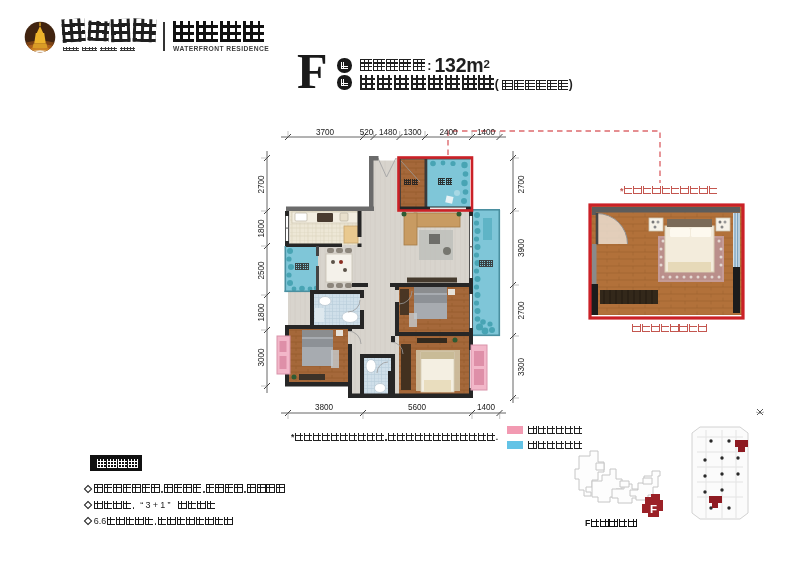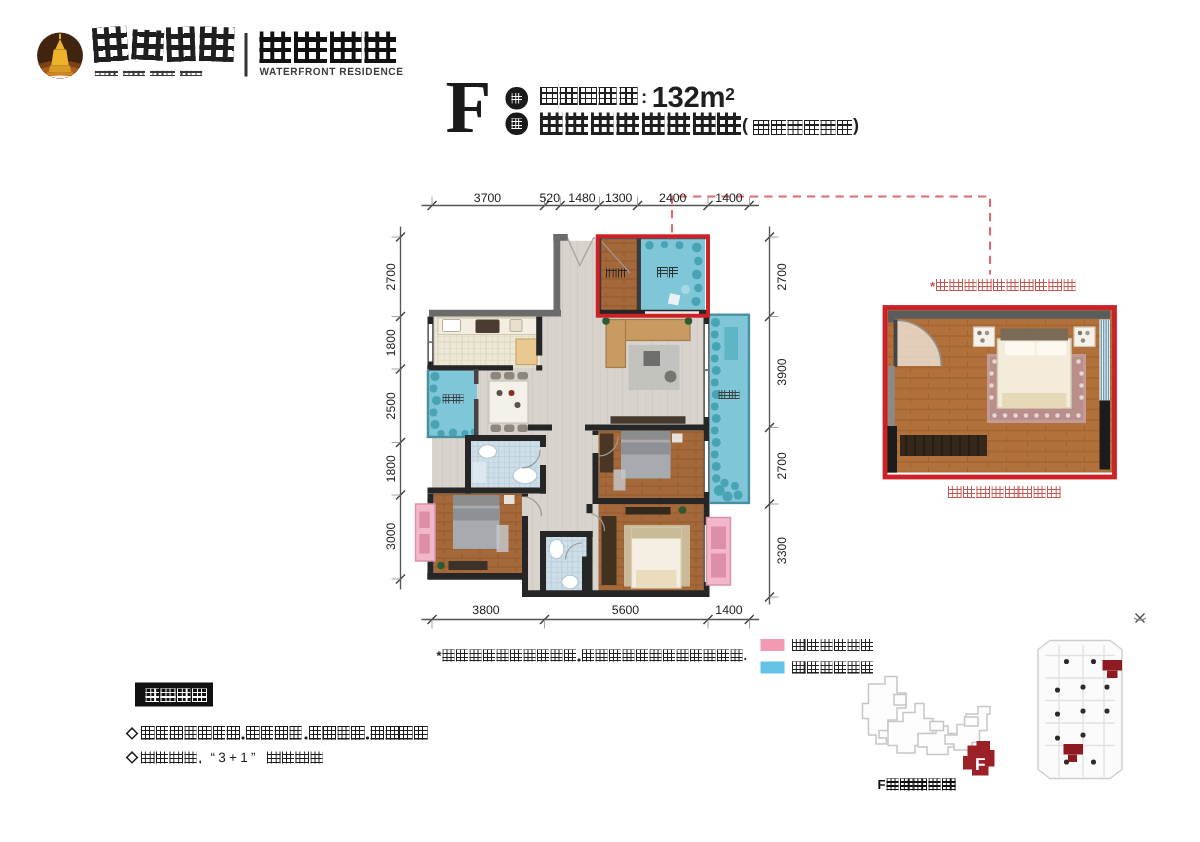--- a/index.html
+++ b/index.html
@@ -449,13 +449,14 @@
 <div class="ab" style="left:507px;top:441px;width:16px;height:7.5px;background:#63c3e6"></div>
 <div class="ab" style="left:528px;top:440.5px;font-size:8.6px;color:#222"><span class="zh"></span><span class="zh"></span><span class="zh"></span><span class="zh"></span><span class="zh"></span><span class="zh"></span></div>
 
 <div class="ab" style="left:585px;top:518px;font-size:8.8px;font-weight:bold;color:#111">F<span class="zh"></span><span class="zh"></span><span class="zh"></span><span class="zh"></span><span class="zh"></span></div>
 
 <div class="ab" style="left:90px;top:455px;width:52px;height:16px;background:#111"></div>
 <div class="ab" style="left:96.5px;top:458.5px;font-size:9.8px;color:#fff"><span class="zh"></span><span class="zh"></span><span class="zh"></span><span class="zh"></span></div>
 <div class="ab" style="left:85px;top:481px;font-size:9px;color:#1c1c1c;line-height:16.2px;width:330px">
 <div><span class="dia"></span><span class="zh"></span><span class="zh"></span><span class="zh"></span><span class="zh"></span><span class="zh"></span><span class="zh"></span><span class="zh"></span><span class="cm"></span><span class="zh"></span><span class="zh"></span><span class="zh"></span><span class="zh"></span><span class="cm"></span><span class="zh"></span><span class="zh"></span><span class="zh"></span><span class="zh"></span><span class="cm"></span><span class="zh"></span><span class="zh"></span><span class="zh"></span><span class="zh"></span></div>
 <div><span class="dia"></span><span class="zh"></span><span class="zh"></span><span class="zh"></span><span class="zh"></span><span class="cm"></span><span style="letter-spacing:2.2px;margin:0 5px">“3+1”</span><span class="zh"></span><span class="zh"></span><span class="zh"></span><span class="zh"></span></div>
+<div><span class="dia"></span>6.6<span class="zh"></span><span class="zh"></span><span class="zh"></span><span class="zh"></span><span class="zh"></span><span class="cm"></span><span class="zh"></span><span class="zh"></span><span class="zh"></span><span class="zh"></span><span class="zh"></span><span class="zh"></span><span class="zh"></span><span class="zh"></span></div>
 </div>
 
 </body></html>

